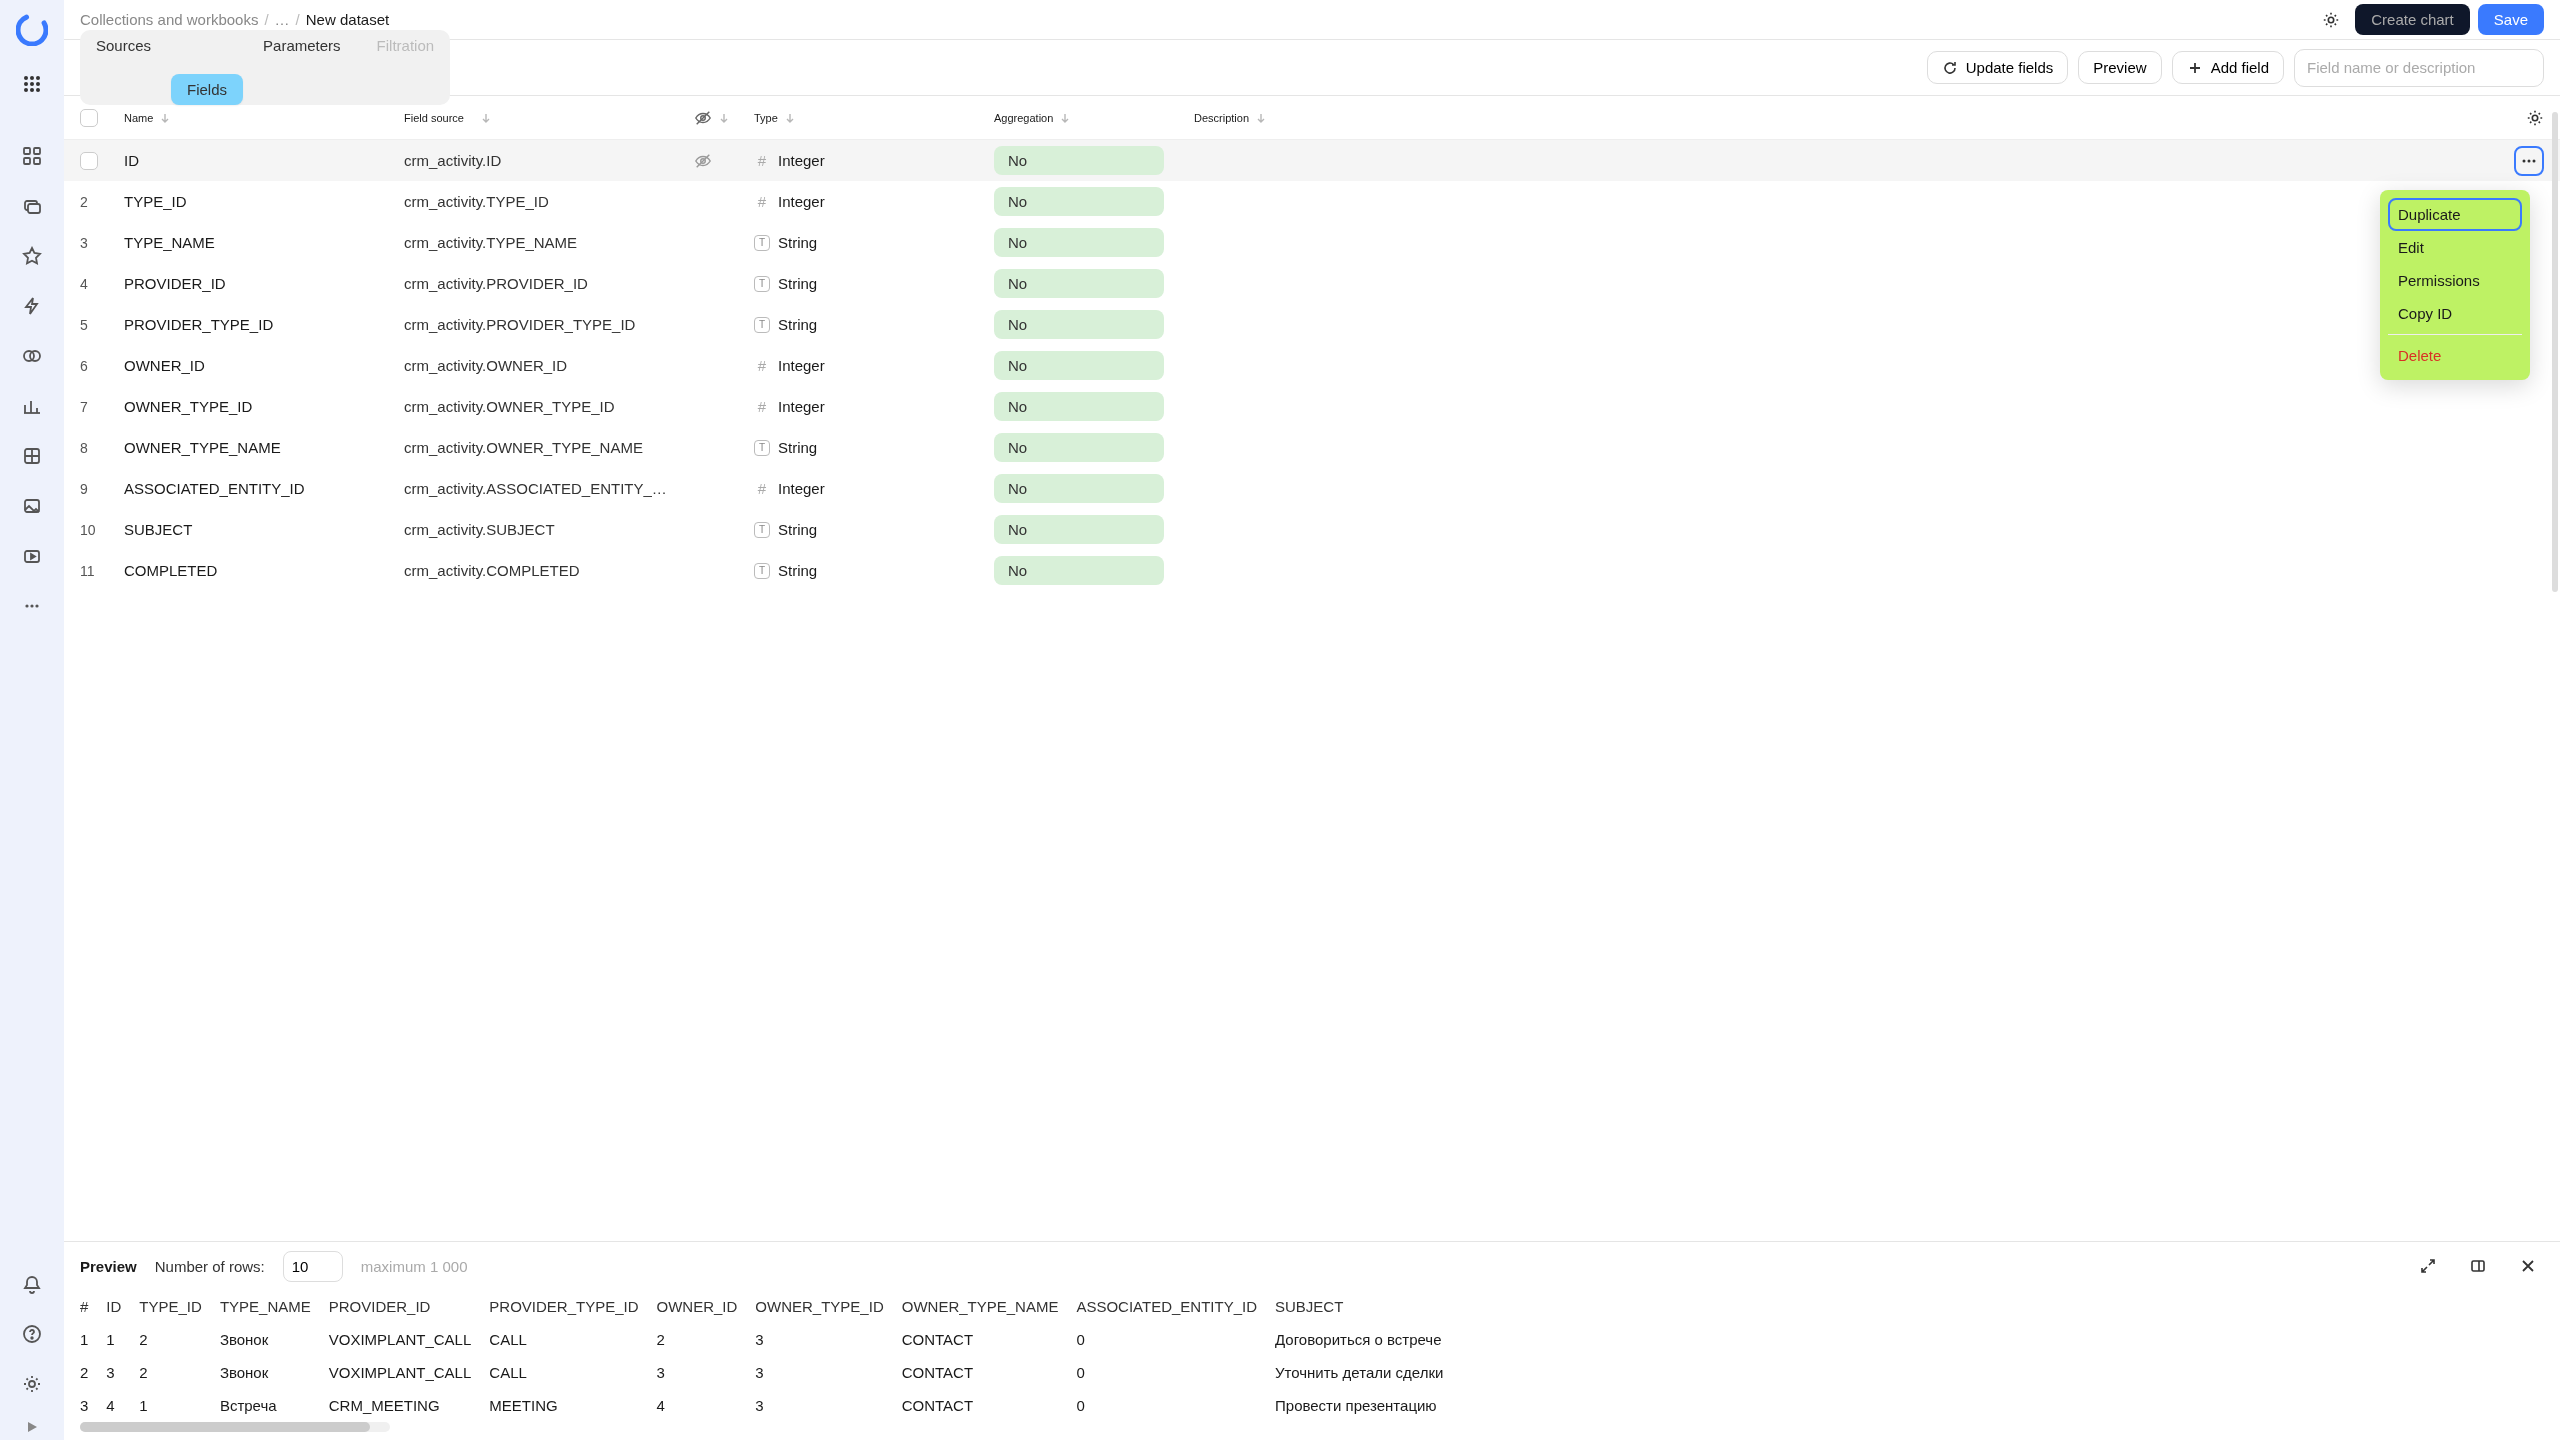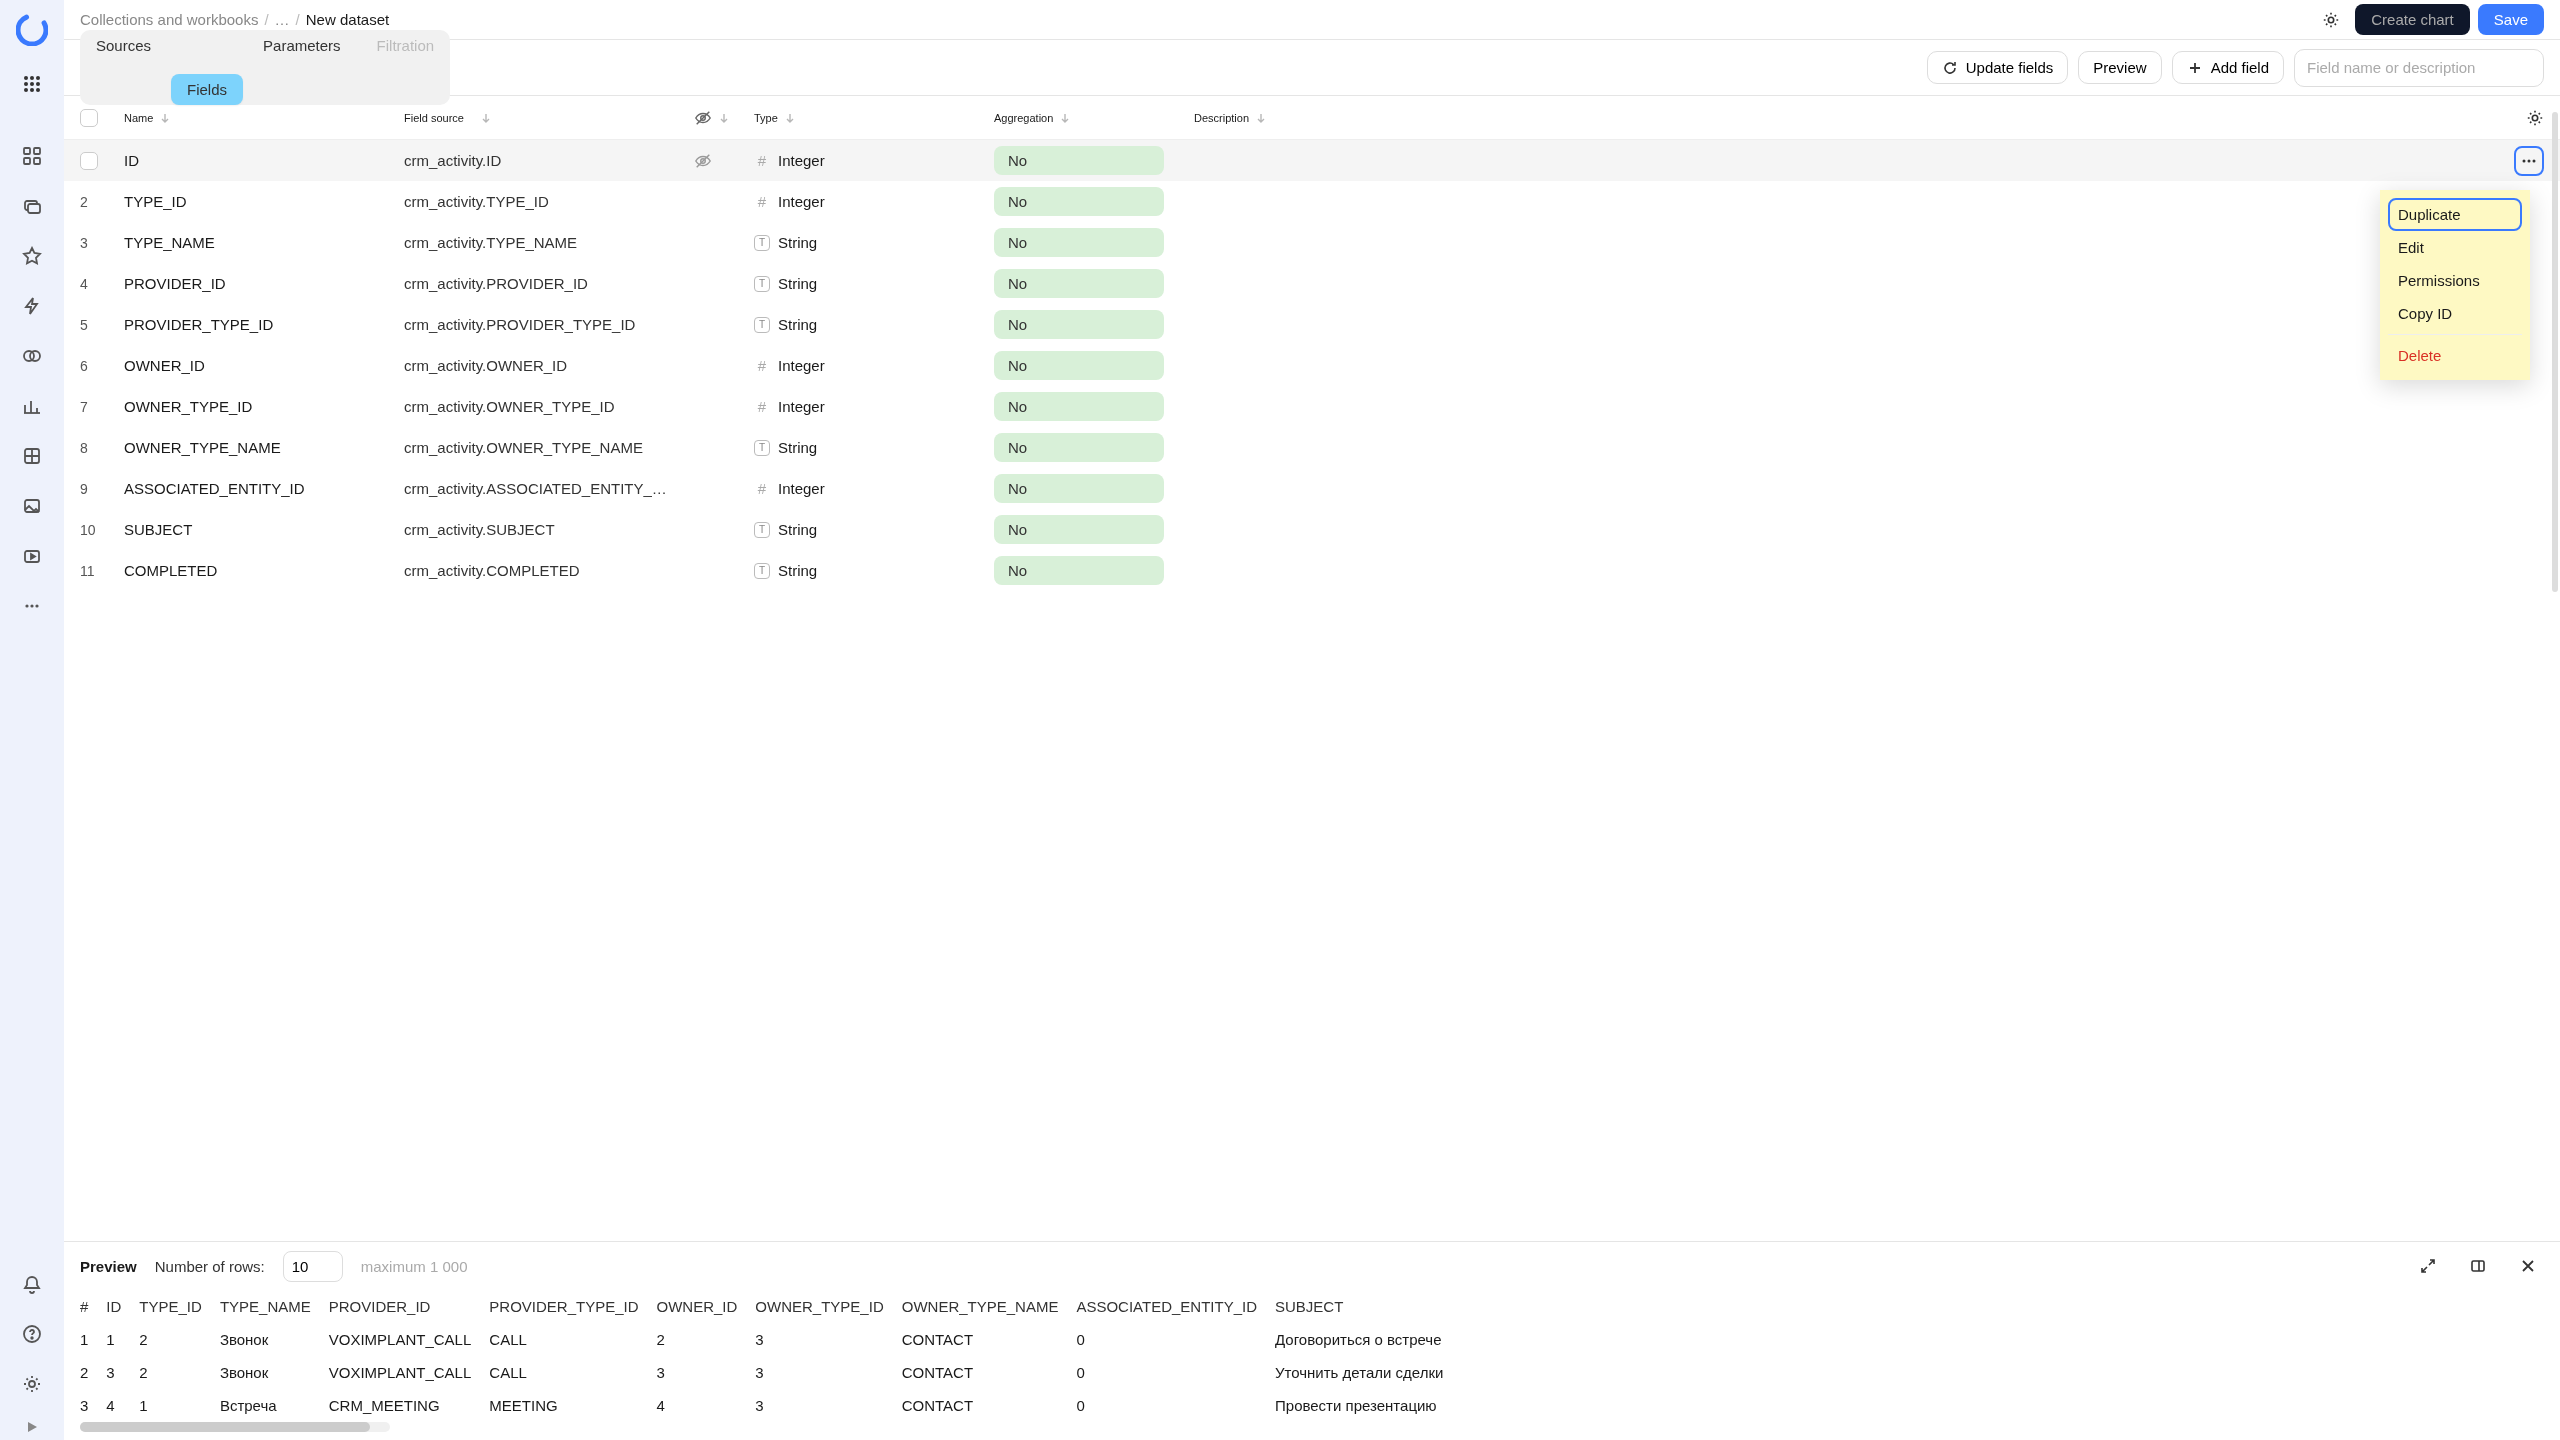--- a/index.html
+++ b/index.html
@@ -66,21 +66,21 @@
 .preview-header .max { color:#aaa; font-size:15px;}
 .preview-header .pspacer { flex:1;}
 .preview-table-wrap { overflow-x:auto; padding: 0 16px 0 16px; }
 .preview-table { border-collapse: collapse; font-size:15px; min-width: 1350px;}
 .preview-table th { text-align:left; padding: 8px 18px 8px 0; font-weight:500; color:#333; white-space:nowrap;}
 .preview-table td { padding: 8px 18px 8px 0; white-space:nowrap;}
 .preview-scrollbar-track { height: 18px; padding: 0 16px 4px 16px; }
 .preview-scrollbar { height: 10px; background:#f0f0f0; border-radius: 5px; position:relative; width: 310px;}
 .preview-scrollbar-thumb { position:absolute; left:0; top:0; height:10px; width:290px; background:#ccc; border-radius:5px;}
 .play-footer { height: 26px; display:flex; align-items:center; padding-left: 20px;}
-.context-menu { position:absolute; background:#fef9c3; border-radius: 0; box-shadow: 0 6px 24px rgba(0,0,0,0.15); padding: 8px; width: 150px; z-index: 50;}
+.context-menu { position:absolute; background:#bef264; border-radius: 8px; box-shadow: 0 6px 24px rgba(0,0,0,0.15); padding: 8px; width: 150px; z-index: 50;}
 .context-menu-item { padding: 8px 10px; border-radius:8px; cursor:pointer; font-size:15px;}
 .context-menu-item.focused { border: 2px solid #3a7afe; padding: 6px 8px;}
 .context-menu-sep { height:1px; background:#eee; margin: 4px 0;}
 .context-menu-item.danger { color:#d93025;}
 .vscrollbar { position:absolute; right:2px; top:112px; width:6px; height:480px; background:#ddd; border-radius:3px;}
 .gear-svg { width:18px; height:18px;}
 </style>
 </head>
 <body>
 

